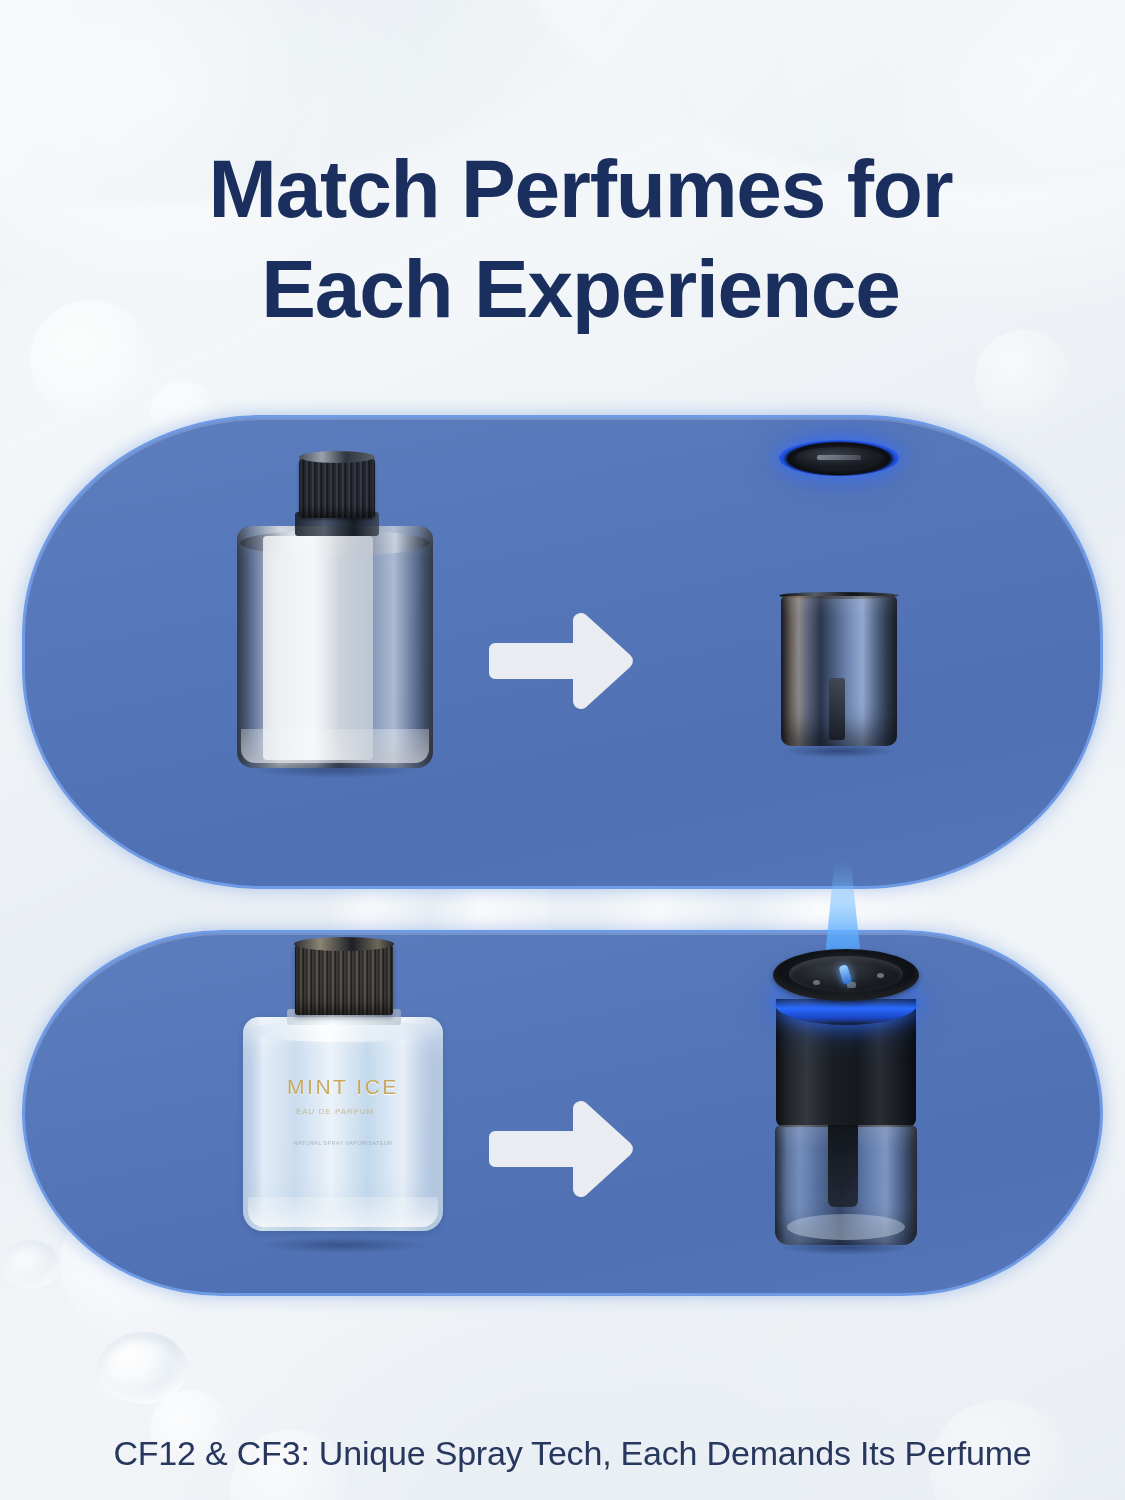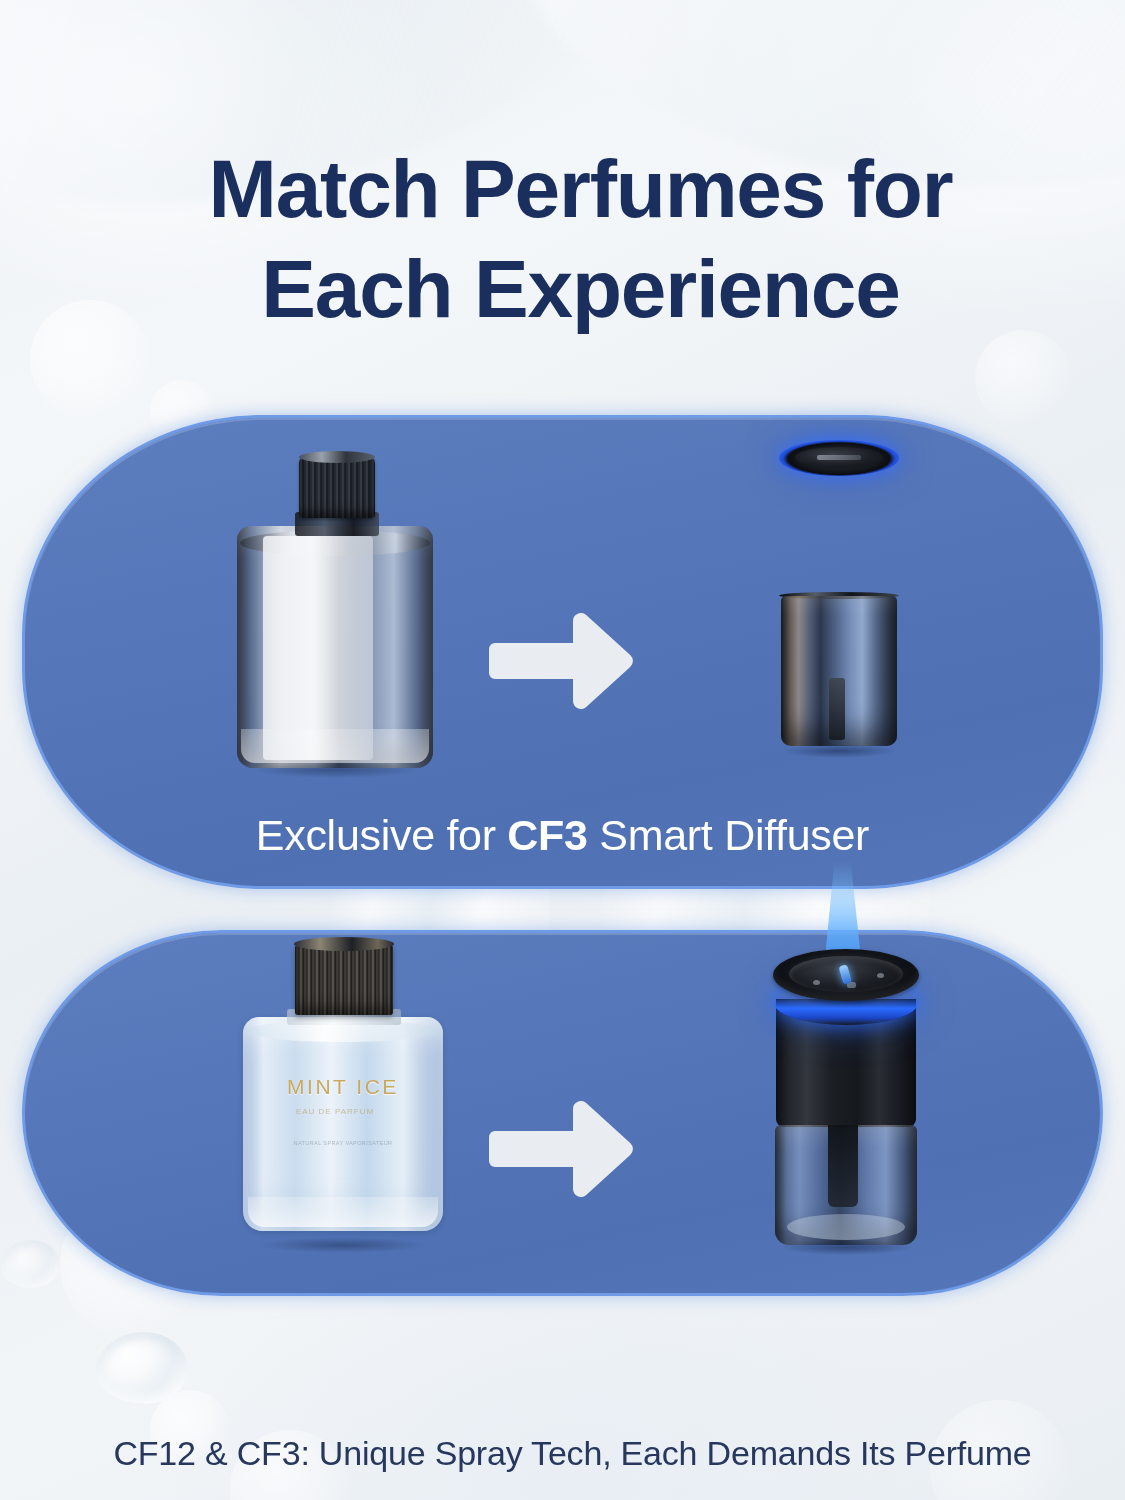--- a/index.html
+++ b/index.html
@@ -623,23 +623,20 @@
         <div class="cf3-dev-upper"></div>
         <div class="cf3-dev-seam"></div>
         <div class="cf3-dev-lower"></div>
         <div class="cf3-dev-top"></div>
         <div class="cf3-dev-logo"></div>
         <div class="cf3-dev-shadow"></div>
       </div>
 
     </div>
 
-    <div class="caption">
-      <span>Exclusive for </span><b>CF3</b><span> Smart Diffuser</span>
-    </div>
   </section>
 
   <section class="card" id="card-cf12">
     <div class="card-stage">
 
       <div class="mint-bottle">
         <div class="mint-body"></div>
         <div class="mint-label">MINT ICE</div>
         <div class="mint-sub">EAU DE PARFUM</div>
         <div class="mint-fineprint">NATURAL SPRAY VAPORISATEUR</div>

